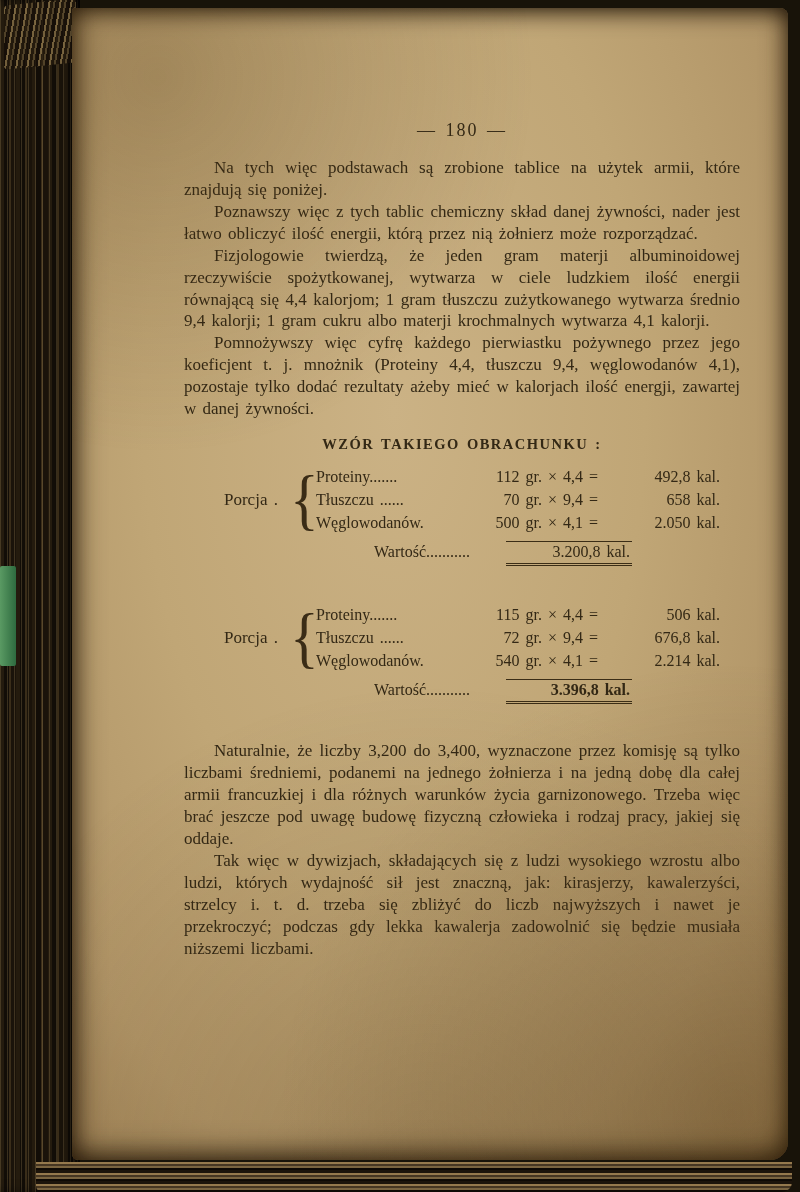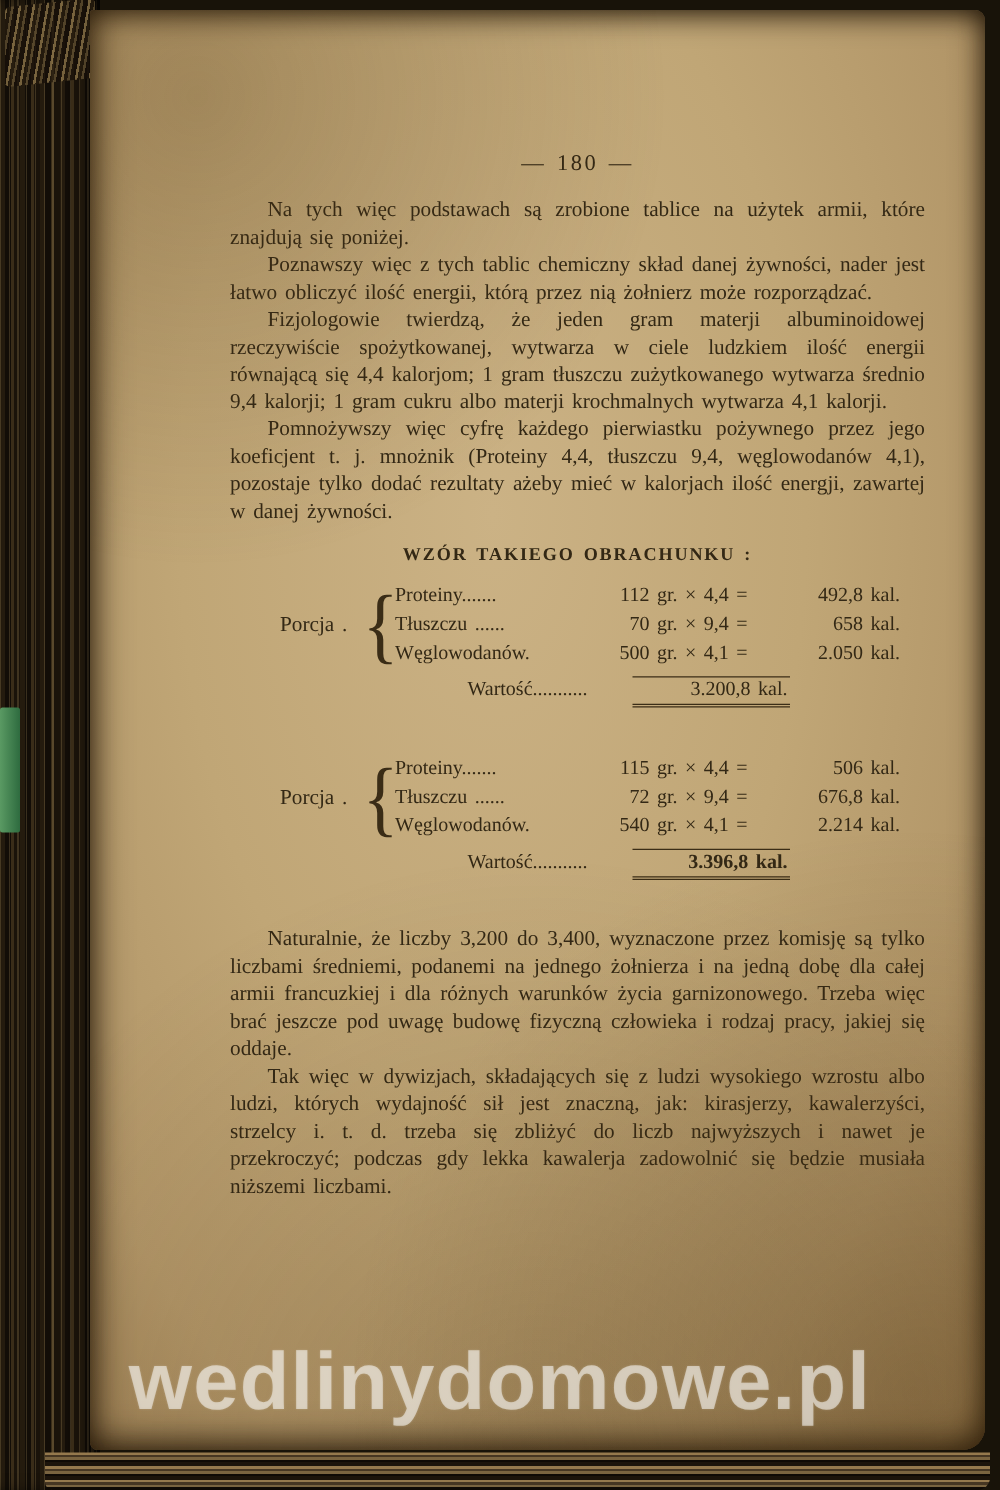--- a/index.html
+++ b/index.html
@@ -177,15 +177,14 @@
       </div>
 
       <p class="para after-tables">Naturalnie, że liczby 3,200 do 3,400, wyznaczone przez komisję są tylko liczbami średniemi, podanemi na jednego żołnierza i na jedną dobę dla całej armii francuzkiej i dla różnych warunków życia garnizonowego. Trzeba więc brać jeszcze pod uwagę budowę fizyczną człowieka i rodzaj pracy, jakiej się oddaje.</p>
       <p class="para">Tak więc w dywizjach, składających się z ludzi wysokiego wzrostu albo ludzi, których wydajność sił jest znaczną, jak: kirasjerzy, kawalerzyści, strzelcy i. t. d. trzeba się zbliżyć do liczb najwyższych i nawet je przekroczyć; podczas gdy lekka kawalerja zadowolnić się będzie musiała niższemi liczbami.</p>
 
     </div>
   </div>
 
   <div class="page-stack-bottom"></div>
 
-  <div class="watermark">wedlinydomowe.pl</div>
 
 </div>
 
 </body></html>

